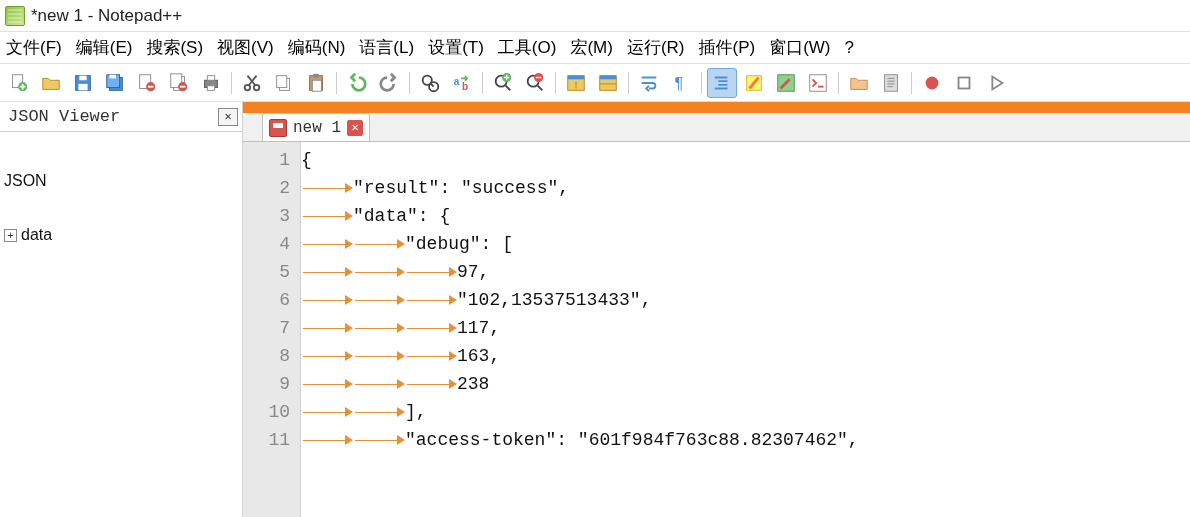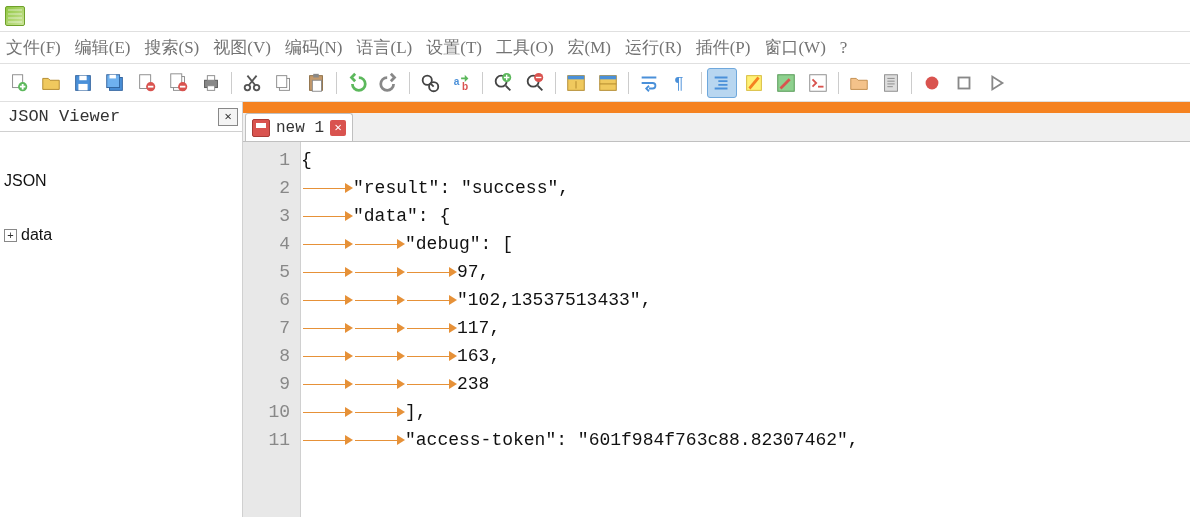--- a/index.html
+++ b/index.html
@@ -37,25 +37,24 @@
     display: flex;
     align-items: center;
     height: 32px;
     background: #fff;
     border-bottom: 1px solid #e0e0e0;
     padding: 0 4px;
     gap: 10px;
   }
   .menu-item {
     font-size: 17px;
-    color: #737373;
+    color: #000000;
     padding: 2px 2px;
     white-space: nowrap;
     cursor: default;
-    font-family: Liberation Serif, serif;
   }
   .toolbar {
     display: flex;
     align-items: center;
     height: 38px;
     background: #fff;
     border-bottom: 1px solid #e0e0e0;
     padding: 0 4px;
     gap: 2px;
   }
@@ -125,21 +124,21 @@
   }
   .editor-topbar {
     height: 11px;
     background: #f58220;
   }
   .editor-tabs {
     height: 28px;
     background: #f0f0f0;
     display: flex;
     align-items: stretch;
-    padding-left: 2px;
+    padding-left: 19px;
   }
   .editor-tab {
     display: flex; align-items: center;
     background: #fff;
     border: 1px solid #c0c0c0;
     border-bottom: none;
     padding: 0 6px;
     gap: 6px;
     border-radius: 3px 3px 0 0;
     font-family: "Courier New", monospace;
@@ -225,20 +224,21 @@
     border-top:5px solid transparent;
     border-bottom:5px solid transparent;
     transform: translateY(-50%);
   }
 </style>
 </head>
 <body>
 
 <div class="titlebar">
   <div class="app-icon"></div>
+  <div class="titlebar-text">*new 1 - Notepad++</div>
 </div>
 
 <div class="menubar">
   <span class="menu-item">文件(F)</span>
   <span class="menu-item">编辑(E)</span>
   <span class="menu-item">搜索(S)</span>
   <span class="menu-item">视图(V)</span>
   <span class="menu-item">编码(N)</span>
   <span class="menu-item">语言(L)</span>
   <span class="menu-item">设置(T)</span>

